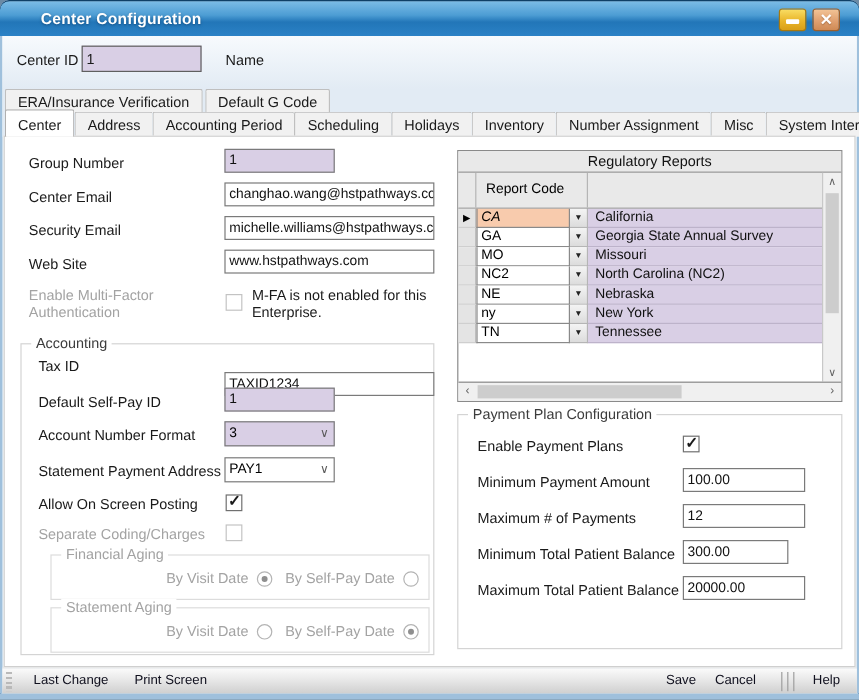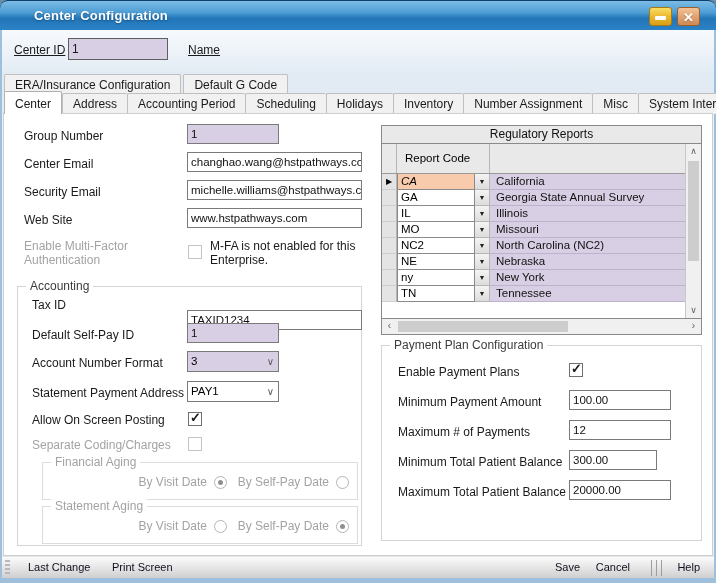--- a/index.html
+++ b/index.html
@@ -14,21 +14,21 @@
            text-shadow:0 1px 2px rgba(0,40,80,.5); letter-spacing:.2px; }
   .tb-btn { position:absolute; top:6px; width:23px; height:19px; border-radius:3px; text-align:center; }
   .btn-min { right:44px; background:linear-gradient(#f9dd63, #e9b52a 55%, #d99f18); border:1px solid #a8790f; }
   .btn-min .dash { position:absolute; left:5px; top:8px; width:11px; height:4px; background:#fff; border-radius:1px; }
   .btn-close { right:16px; background:linear-gradient(#f2c395, #e0a070 55%, #cf8a55); border:1px solid #9c5f2c; }
   .btn-close .x { color:#fff; font-weight:bold; font-size:13px; line-height:17px; text-shadow:0 1px 1px rgba(90,40,0,.4); }
   
   .hdrband { position:absolute; left:2px; top:30px; width:712px; height:44px;
              background:linear-gradient(#f7fafd, #e2ebf4); }
   .lbl { font-size:12px; color:#1a1a1a; }
-  .hl { position:absolute; top:13px;text-decoration:underline; }
+  .hl { position:absolute; top:13px; }
   .fld { position:absolute; height:22px; font-size:12px; line-height:20px; padding:0 3px; }
   .centerid { left:66px; top:8px; width:100px; background:#d9cfe5; border:1px solid #5f5f5f; color:#1a1a1a; }
   .namefld { left:216px; top:8px; width:327px; background:#f8cbad; border:1px solid #2f74b5;
              box-shadow:0 0 0 1px #9cc3e8 inset; overflow:hidden; white-space:nowrap;margin-top:40px; }
   .namefld .seltext { background:#316ac5; color:#fff; padding:0 1px; }
   
   .tabsbg { position:absolute; left:2px; top:74px; width:712px; height:40px; background:#e2ebf4; }
   .tabrow { position:absolute; left:4px; display:flex; }
   .tabrow1 { top:74px; height:20px; }
   .tabrow2 { top:93px; height:21px; }
@@ -111,21 +111,21 @@
 
   <div class="hdrband">
     <span class="lbl hl" style="left:12px">Center ID</span>
     <div class="fld centerid">1</div>
     <span class="lbl hl" style="left:186px">Name</span>
     <div class="fld namefld"><span class="seltext">HST8QA02 Laurel Scrub Surgery</span></div>
   </div>
 
   <div class="tabsbg"></div>
   <div class="tabrow tabrow1">
-      <div class="tab">ERA/Insurance Configuration</div>
+      <div class="tab">ERA/Insurance Verification</div>
       <div class="tab">Default G Code</div>
     </div>
   <div class="tabrow tabrow2">
       <div class="tab active">Center</div>
       <div class="tab">Address</div>
       <div class="tab">Accounting Period</div>
       <div class="tab">Scheduling</div>
       <div class="tab">Holidays</div>
       <div class="tab">Inventory</div>
       <div class="tab">Number Assignment</div>
@@ -212,26 +212,20 @@
               <div class="gsel">▶</div>
               <div class="gcode sel">CA</div>
               <div class="gdd">▼</div>
               <div class="gdesc">California</div>
             </div>
             <div class="grow">
               <div class="gsel"></div>
               <div class="gcode">GA</div>
               <div class="gdd">▼</div>
               <div class="gdesc">Georgia State Annual Survey</div>
-            </div>
-            <div class="grow">
-              <div class="gsel"></div>
-              <div class="gcode">IL</div>
-              <div class="gdd">▼</div>
-              <div class="gdesc">Illinois</div>
             </div>
             <div class="grow">
               <div class="gsel"></div>
               <div class="gcode">MO</div>
               <div class="gdd">▼</div>
               <div class="gdesc">Missouri</div>
             </div>
             <div class="grow">
               <div class="gsel"></div>
               <div class="gcode">NC2</div>

